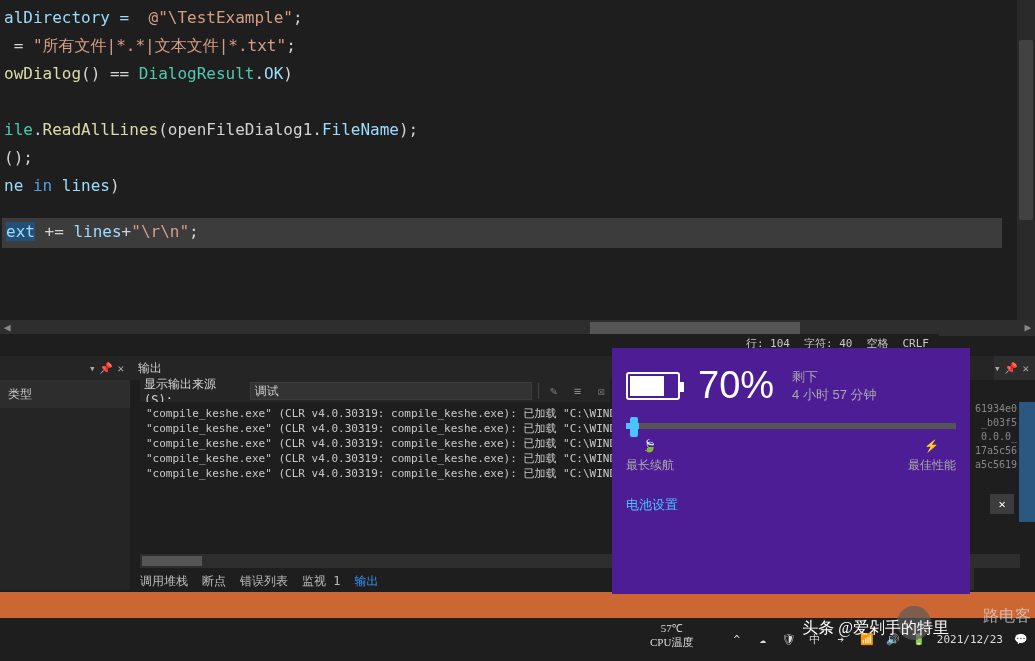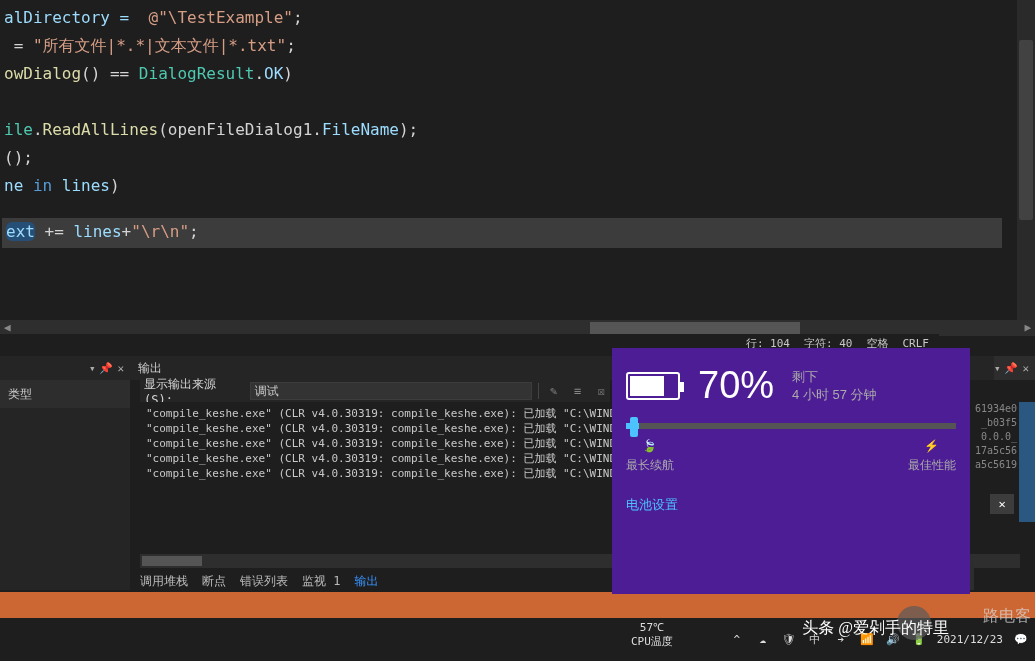--- a/index.html
+++ b/index.html
@@ -16,21 +16,21 @@
   padding: 4px 0 0 0;
   position: relative;
 }
 .code-line { white-space: pre; padding: 2px 4px; line-height: 24px; font-size: 16px; }
 .str { color: #d69d85; }
 .kw { color: #569cd6; }
 .id { color: #9cdcfe; }
 .type { color: #4ec9b0; }
 .method { color: #dcdcaa; }
 .punct { color: #d4d4d4; }
-.hl-text { background: #264f78; color: #9cdcfe; border-radius: 6px; }
+.hl-text { background: #264f78; color: #9cdcfe; }
 .thick-line {
   position: absolute; right: 33px; top: 218px;
   width: 1000px; height: 30px;
   background: #3c3c3c;
 }
 .thick-line .code-line { position: relative; z-index: 2; }
 .vscroll {
   position: absolute; right: 0; top: 0;
   width: 18px; height: 330px;
   background: #2a2a2a;
@@ -134,23 +134,24 @@
   width: 1035px; height: 26px;
   background: #cc6633;
 }
 .taskbar {
   position: absolute; left: 0; top: 618px;
   width: 1035px; height: 43px;
   background: rgba(30,30,30,0.85);
   display: flex; align-items: center;
 }
 .temp-widget {
-  position: absolute; left: 631px; top: 3px;
+  position: absolute; left: 650px; top: 3px;
   text-align: center; color: #ddd; font-size: 11px;
   line-height: 14px;
+  font-family: Liberation Serif, serif;
 }
 .tray {
   position: absolute; right: 6px; top: 0;
   height: 43px; display: flex; align-items: center;
   gap: 10px; color: #ddd; font-size: 11px;
 }
 .tray-ico { width: 16px; height: 16px; display: inline-flex;
   align-items: center; justify-content: center; }
 .datetime { text-align: center; line-height: 14px; }
 .battery-popup {

